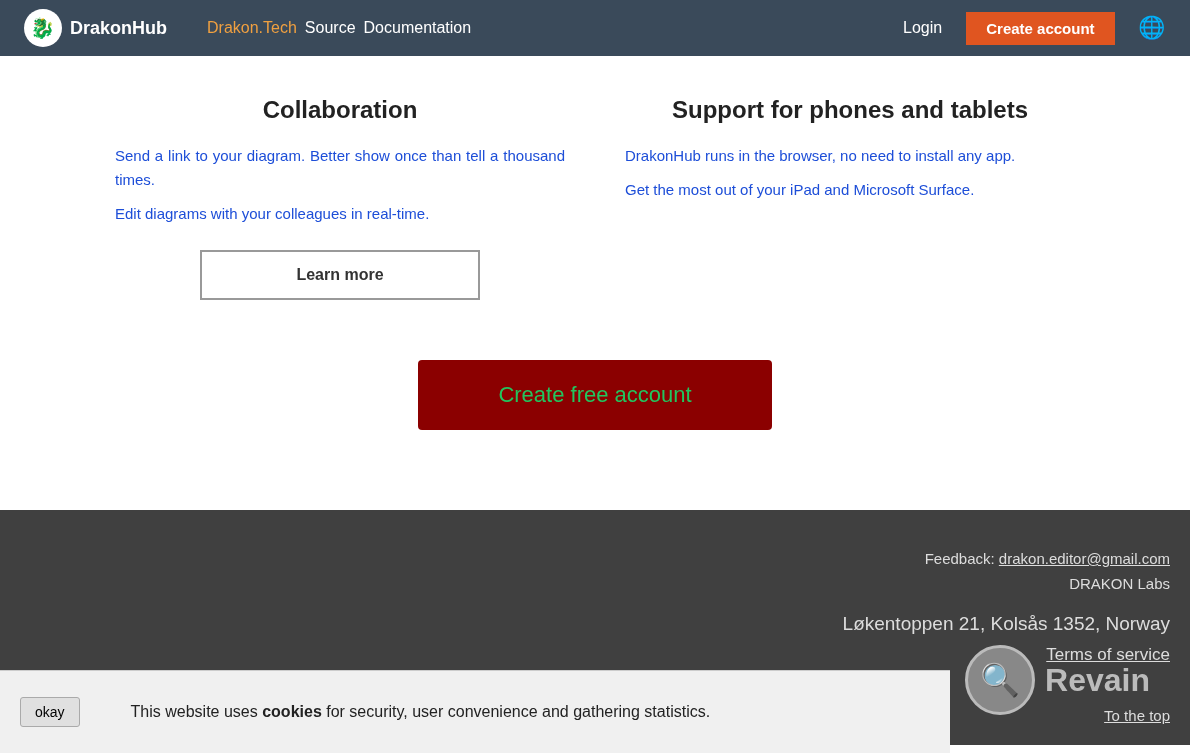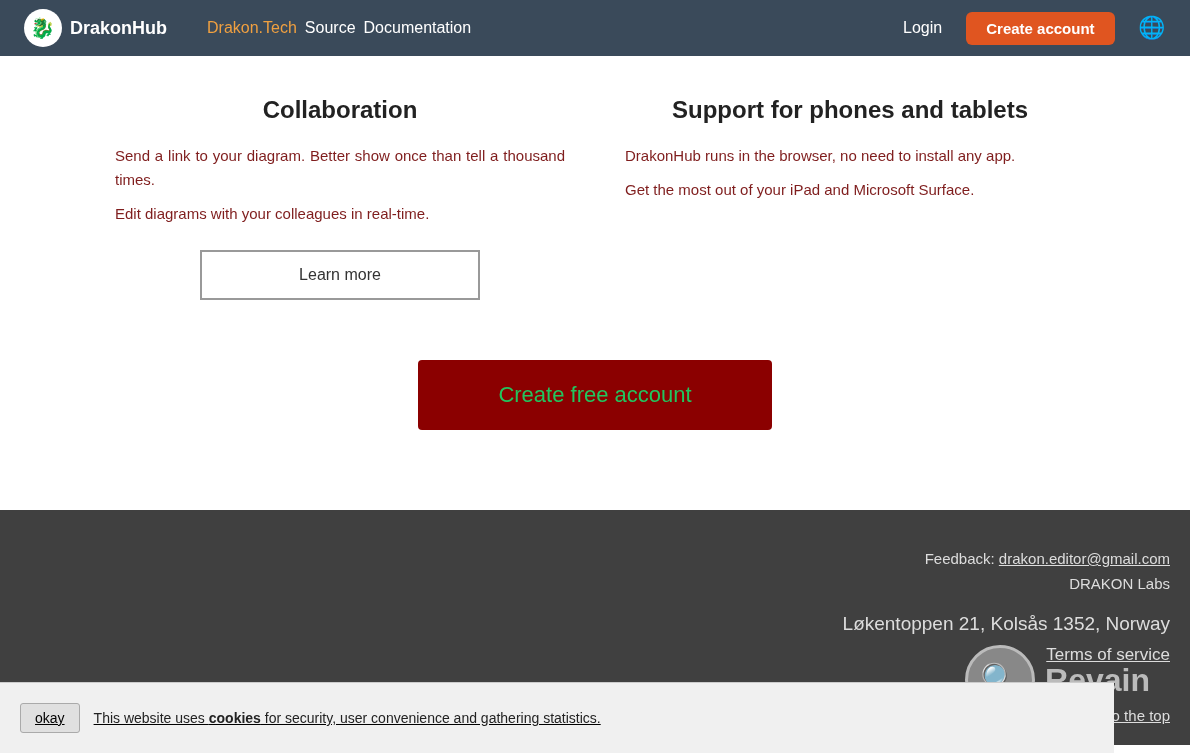--- a/index.html
+++ b/index.html
@@ -61,21 +61,21 @@
       color: #fff;
       font-size: 16px;
       cursor: pointer;
       background: none;
       border: none;
     }
     .navbar-create-btn {
       background: #e05520;
       color: #fff;
       border: none;
-      border-radius: 6px;
+      border-radius: 0;
       padding: 8px 20px;
       font-size: 15px;
       cursor: pointer;
       font-weight: bold;
     }
     .navbar-globe {
       color: #fff;
       font-size: 22px;
       cursor: pointer;
       background: none;
@@ -105,37 +105,38 @@
     .col-title {
       font-size: 24px;
       font-weight: bold;
       color: #222;
       text-align: center;
       margin-bottom: 20px;
     }
 
     .col-text {
       font-size: 15px;
-      color: #7f1d1d;
+      color: #1d4ed8;
       text-align: justify;
       margin-bottom: 10px;
       line-height: 1.6;
     }
 
     .learn-more-btn {
       display: block;
       margin: 24px auto 0 auto;
       border: 2px solid #999;
       background: #fff;
       color: #333;
       font-size: 16px;
       padding: 14px 60px;
       cursor: pointer;
       text-align: center;
       min-width: 280px;
+      font-weight: bold;
     }
 
     .create-free-section {
       display: flex;
       justify-content: center;
       margin-bottom: 20px;
     }
 
     .create-free-btn {
       background: #8b0000;
@@ -226,43 +227,43 @@
       color: #bbb;
       font-size: 32px;
       font-weight: bold;
     }
 
     
     .cookie-banner {
       position: fixed;
       bottom: 0;
       left: 0;
-      width: 1114px;
+      width: 950px;
       background: #f0f0f0;
       border-top: 1px solid #ccc;
-      padding: 20px 20px;
+      padding: 26px 20px;
       display: flex;
       align-items: center;
       gap: 14px;
       z-index: 200;
-      text-decoration: underline;
     }
 
     .cookie-okay-btn {
       background: #e0e0e0;
       border: 1px solid #aaa;
       padding: 6px 14px;
       font-size: 14px;
       cursor: pointer;
       border-radius: 3px;
     }
 
     .cookie-text {
-      font-size: 14px;
+      font-size: 16px;
       color: #222;
+      margin-left: 37px;
     }
 
     .cookie-bold {
       font-weight: bold;
     }
   </style>
 </head>
 <body>
 
 <nav class="navbar">

